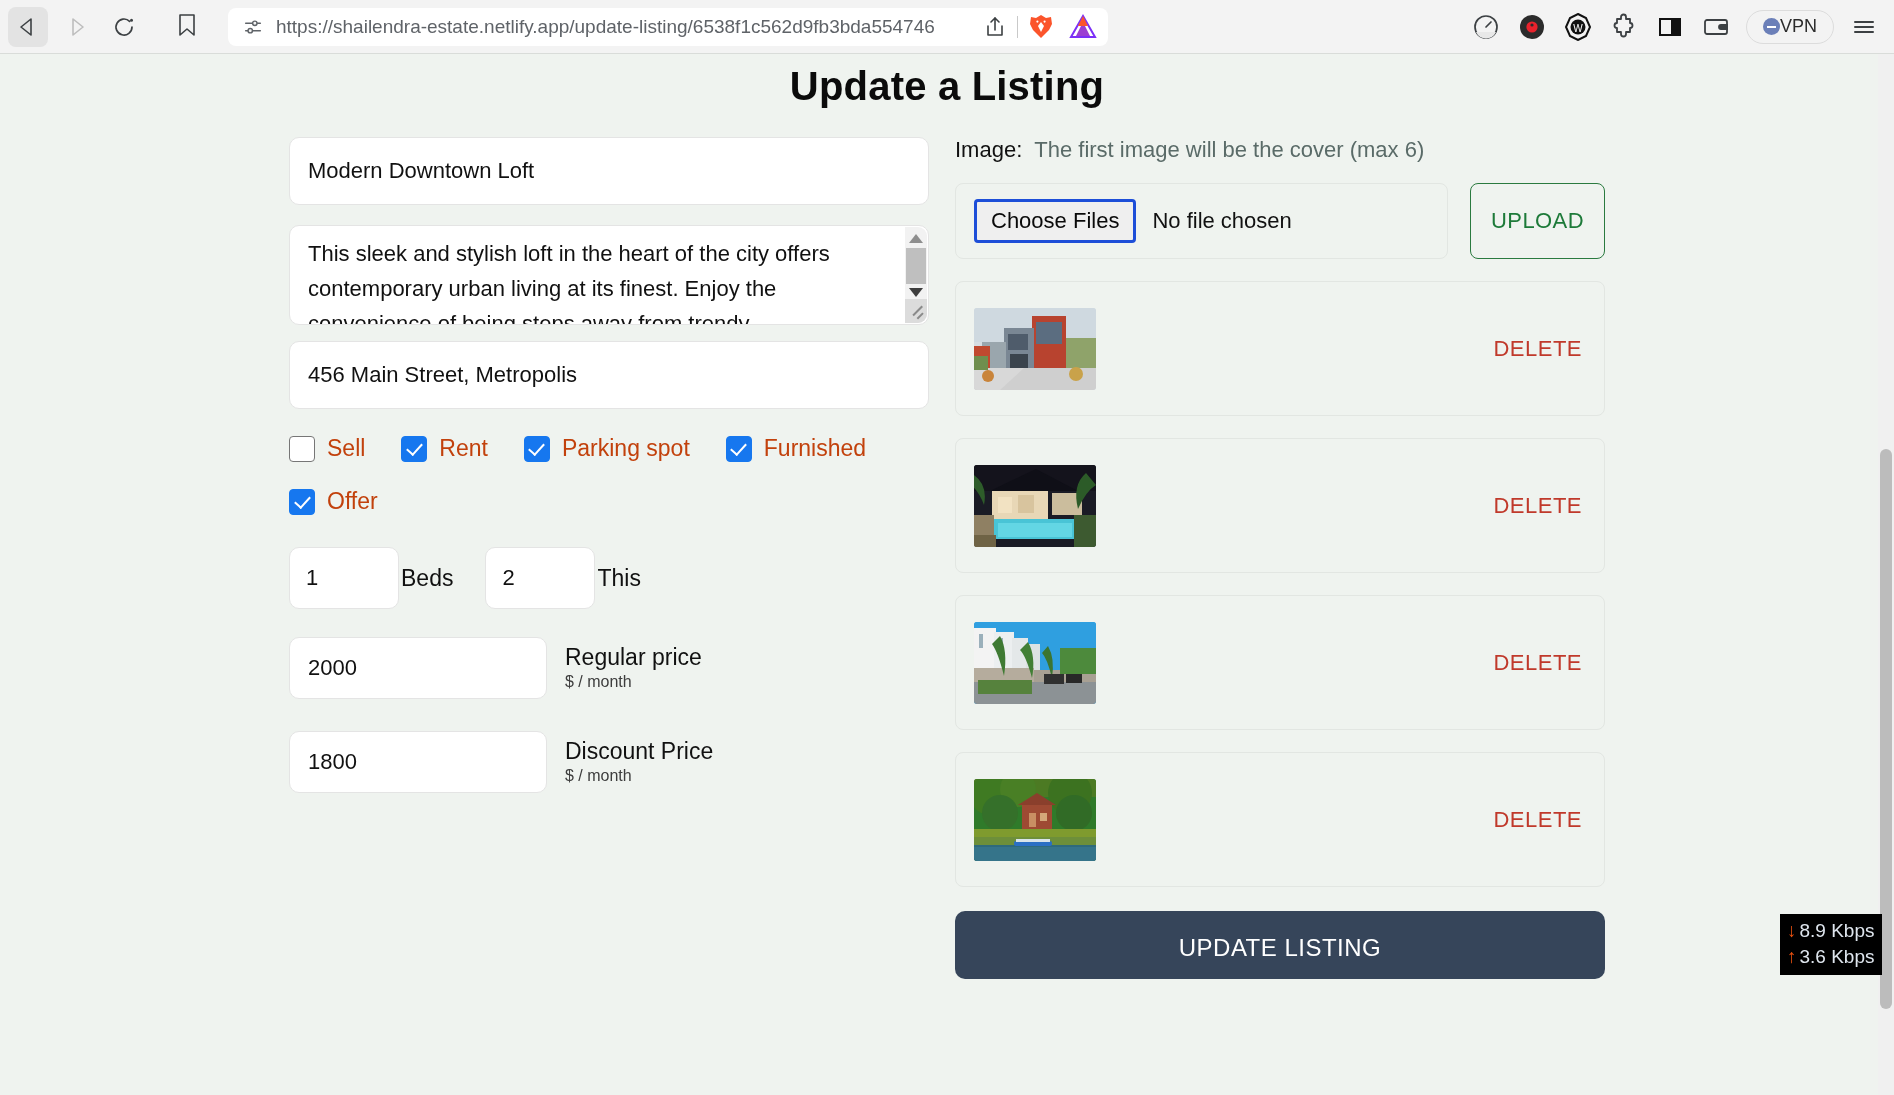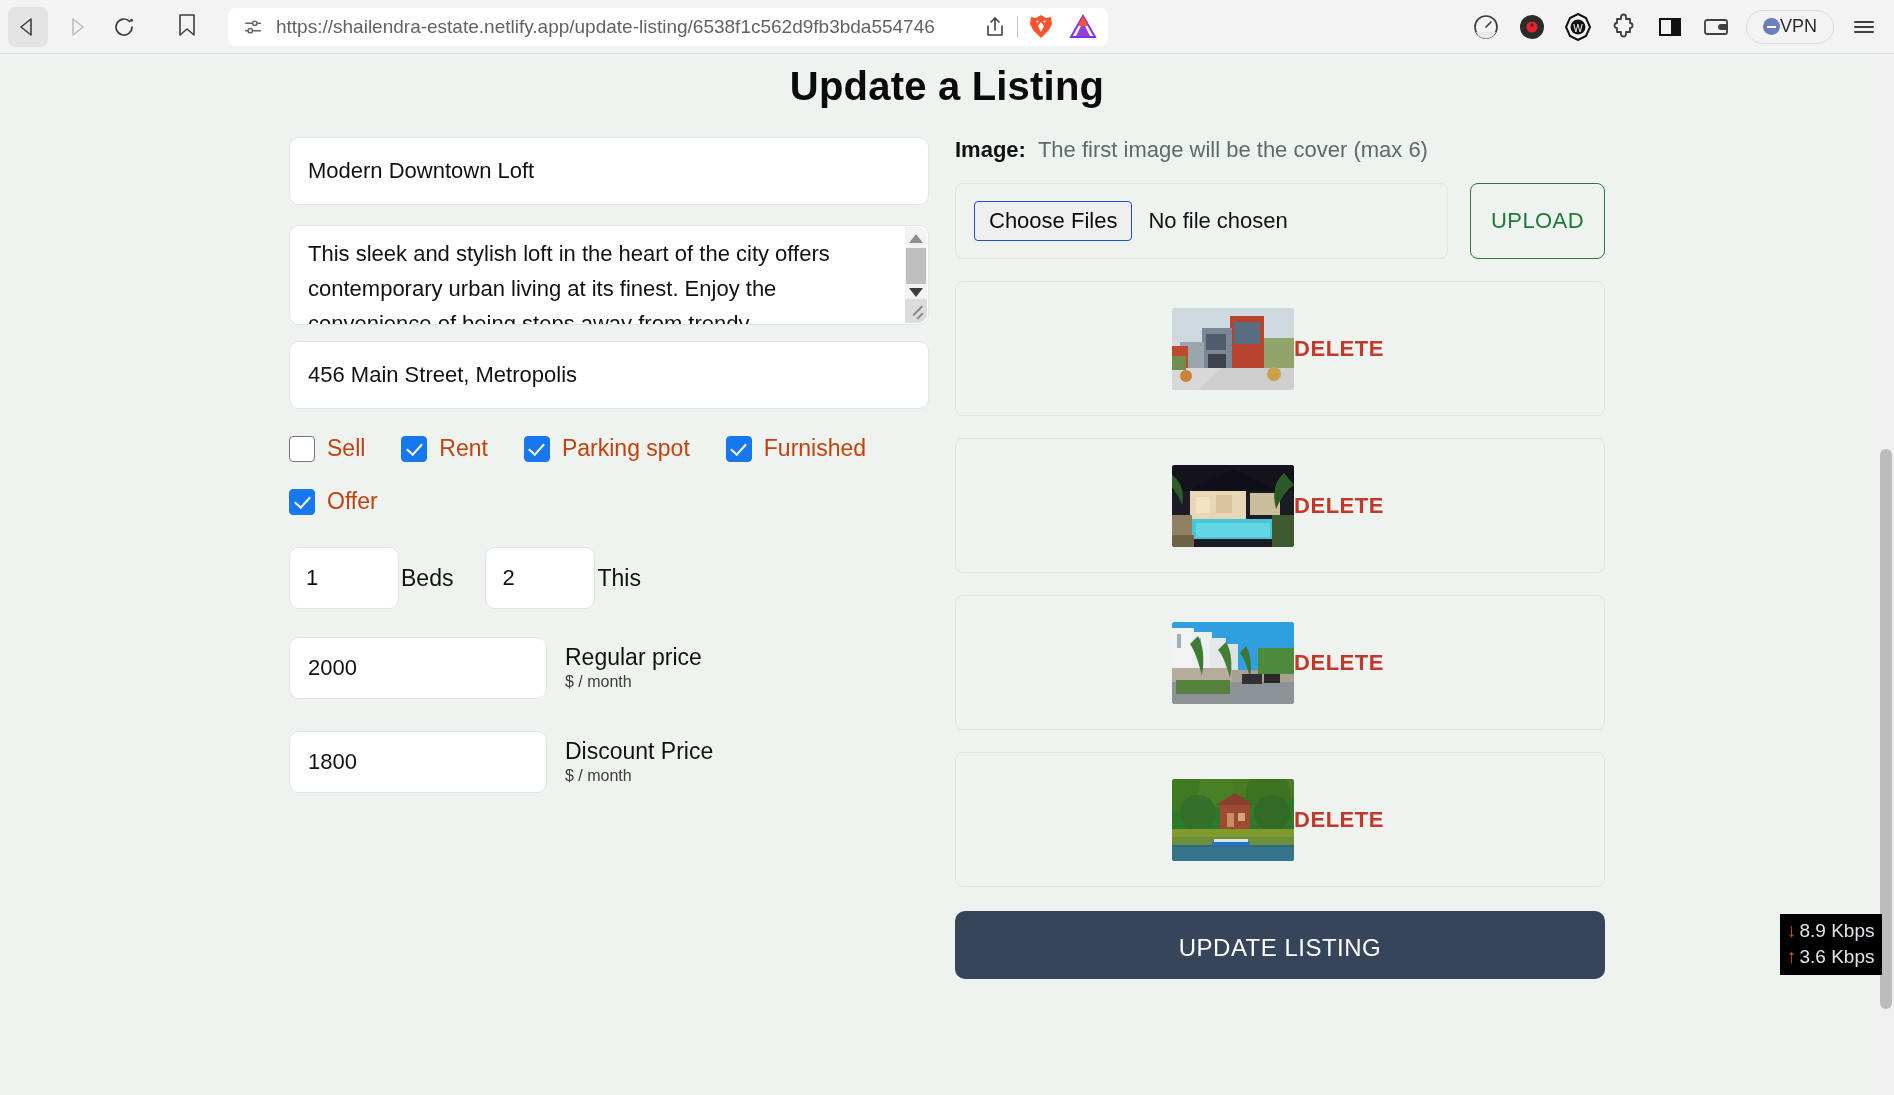--- a/index.html
+++ b/index.html
@@ -181,53 +181,52 @@
     background:#fff; border:1px solid #e4e4e4; border-radius:10px;
     font-size: 22px; color:#111; padding: 0 18px;
     font-family:"Liberation Sans", sans-serif; outline:none;
   }
   .price-labels { margin-left: 18px; }
   .price-main { font-size: 23px; color:#111; line-height: 28px; }
   .price-sub  { font-size: 16px; color:#3d3d3d; line-height: 22px; }
 
   
   #image-head { display:flex; align-items:baseline; }
-  #image-head-label { font-size: 22px; font-weight:bold; color:#111; }
+  #image-head-label { font-size: 22px; font-weight:normal; color:#111; }
   #image-head-note { font-size: 22px; color:#5a6b68; margin-left: 12px; }
 
   #upload-row { display:flex; align-items:stretch; gap: 22px; margin-top: 20px; }
   #file-box {
     flex: 1 1 auto;
     border:1px solid #e2e6e2; border-radius: 8px;
     background: transparent;
     display:flex; align-items:center;
     padding: 0 18px; height: 76px;
   }
   #choose-files-btn {
-    background:#efefef; border:1px solid #1d4ed8; border-radius:4px;
+    background:#efefef; border:3px solid #1d4ed8; border-radius:4px;
     font-size: 22px; color:#0a0a0a; padding: 6px 14px;
     font-family:"Liberation Sans", sans-serif;
   }
   #no-file-text { font-size: 22px; color:#111; margin-left: 16px; }
   #upload-btn {
     width: 135px;
     border: 1px solid #2a7a3f; border-radius: 8px;
     background: transparent; color:#1d7a39;
     font-size: 22px; letter-spacing:.4px;
     font-family:"Liberation Sans", sans-serif;
     display:flex; align-items:center; justify-content:center;
   }
 
   .img-card {
     margin-top: 22px;
     border:1px solid #e2e6e2; border-radius: 8px;
     height: 135px;
-    display:flex; align-items:center; justify-content:center;
+    display:flex; align-items:center; justify-content:space-between;
     padding: 0 22px 0 18px;
-    font-weight: bold;
   }
   .thumb { width: 122px; height: 82px; border-radius: 3px; flex:0 0 auto; overflow:hidden; position:relative; }
   .del-btn { font-size: 22px; color:#c0392b; letter-spacing:.5px; }
 
   #update-btn {
     margin-top: 24px;
     height: 68px;
     background: #36455a;
     color:#fff; border:none; border-radius: 10px;
     font-size: 24px; letter-spacing: .5px;

